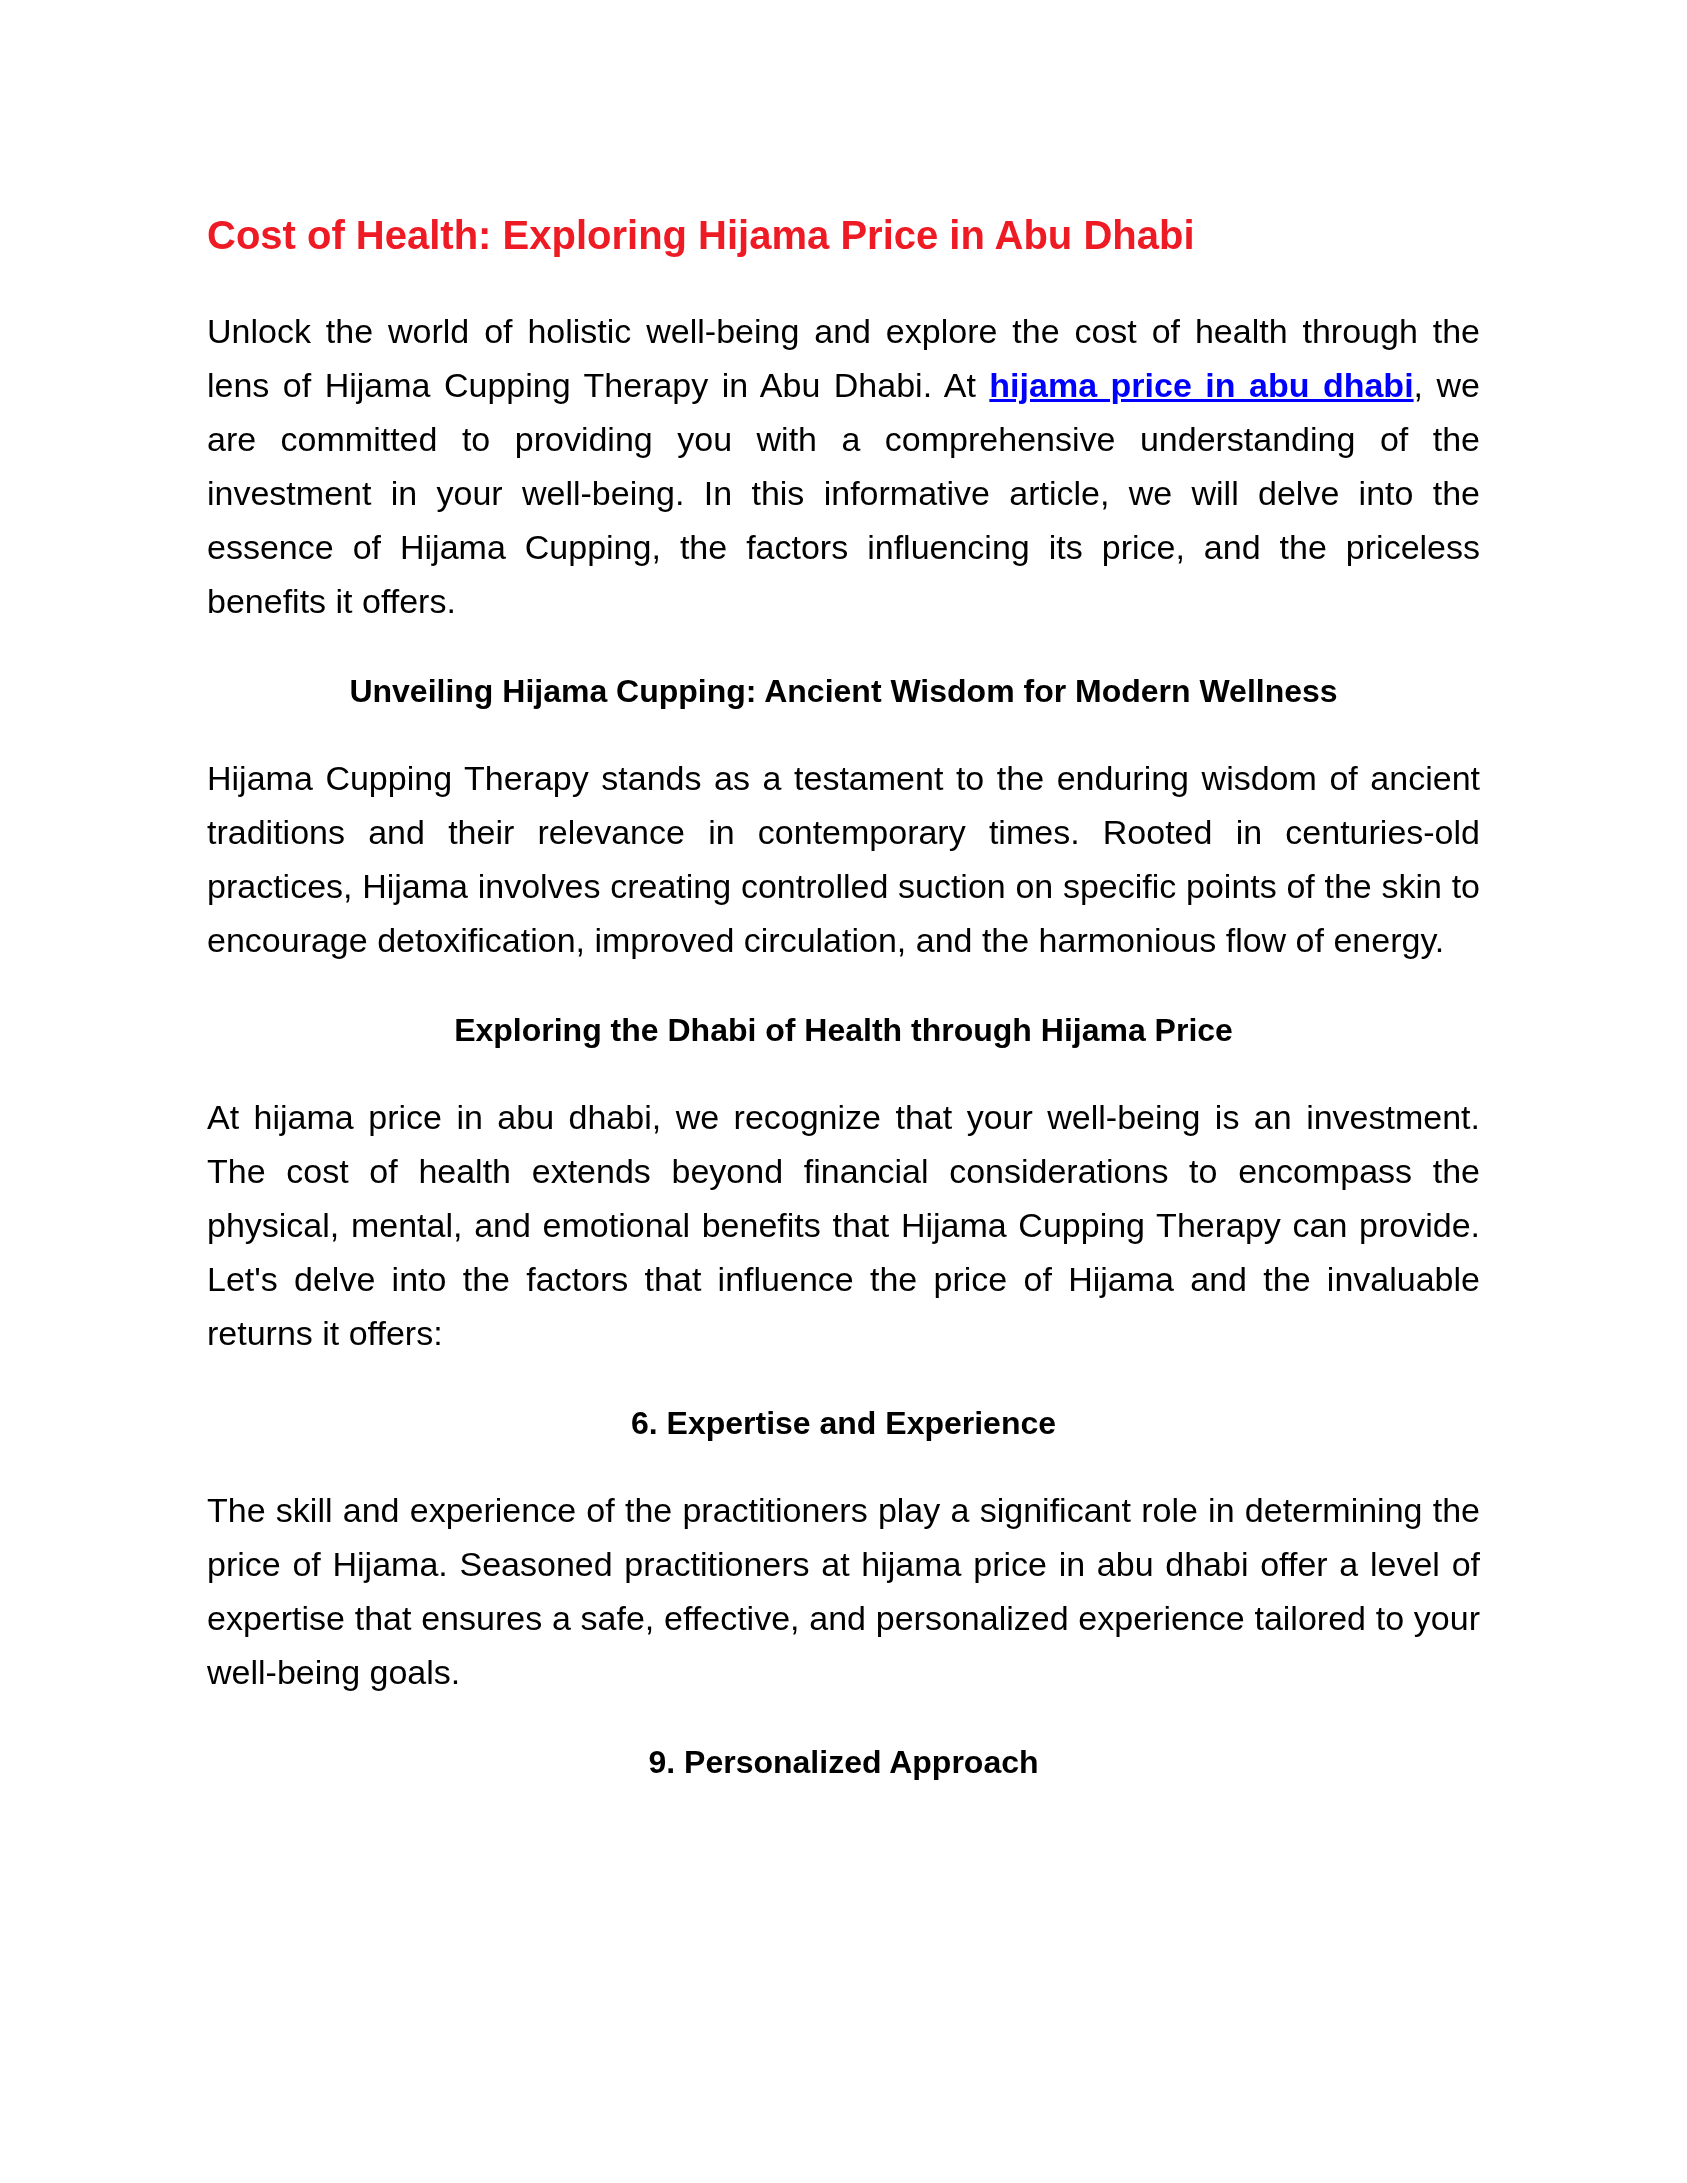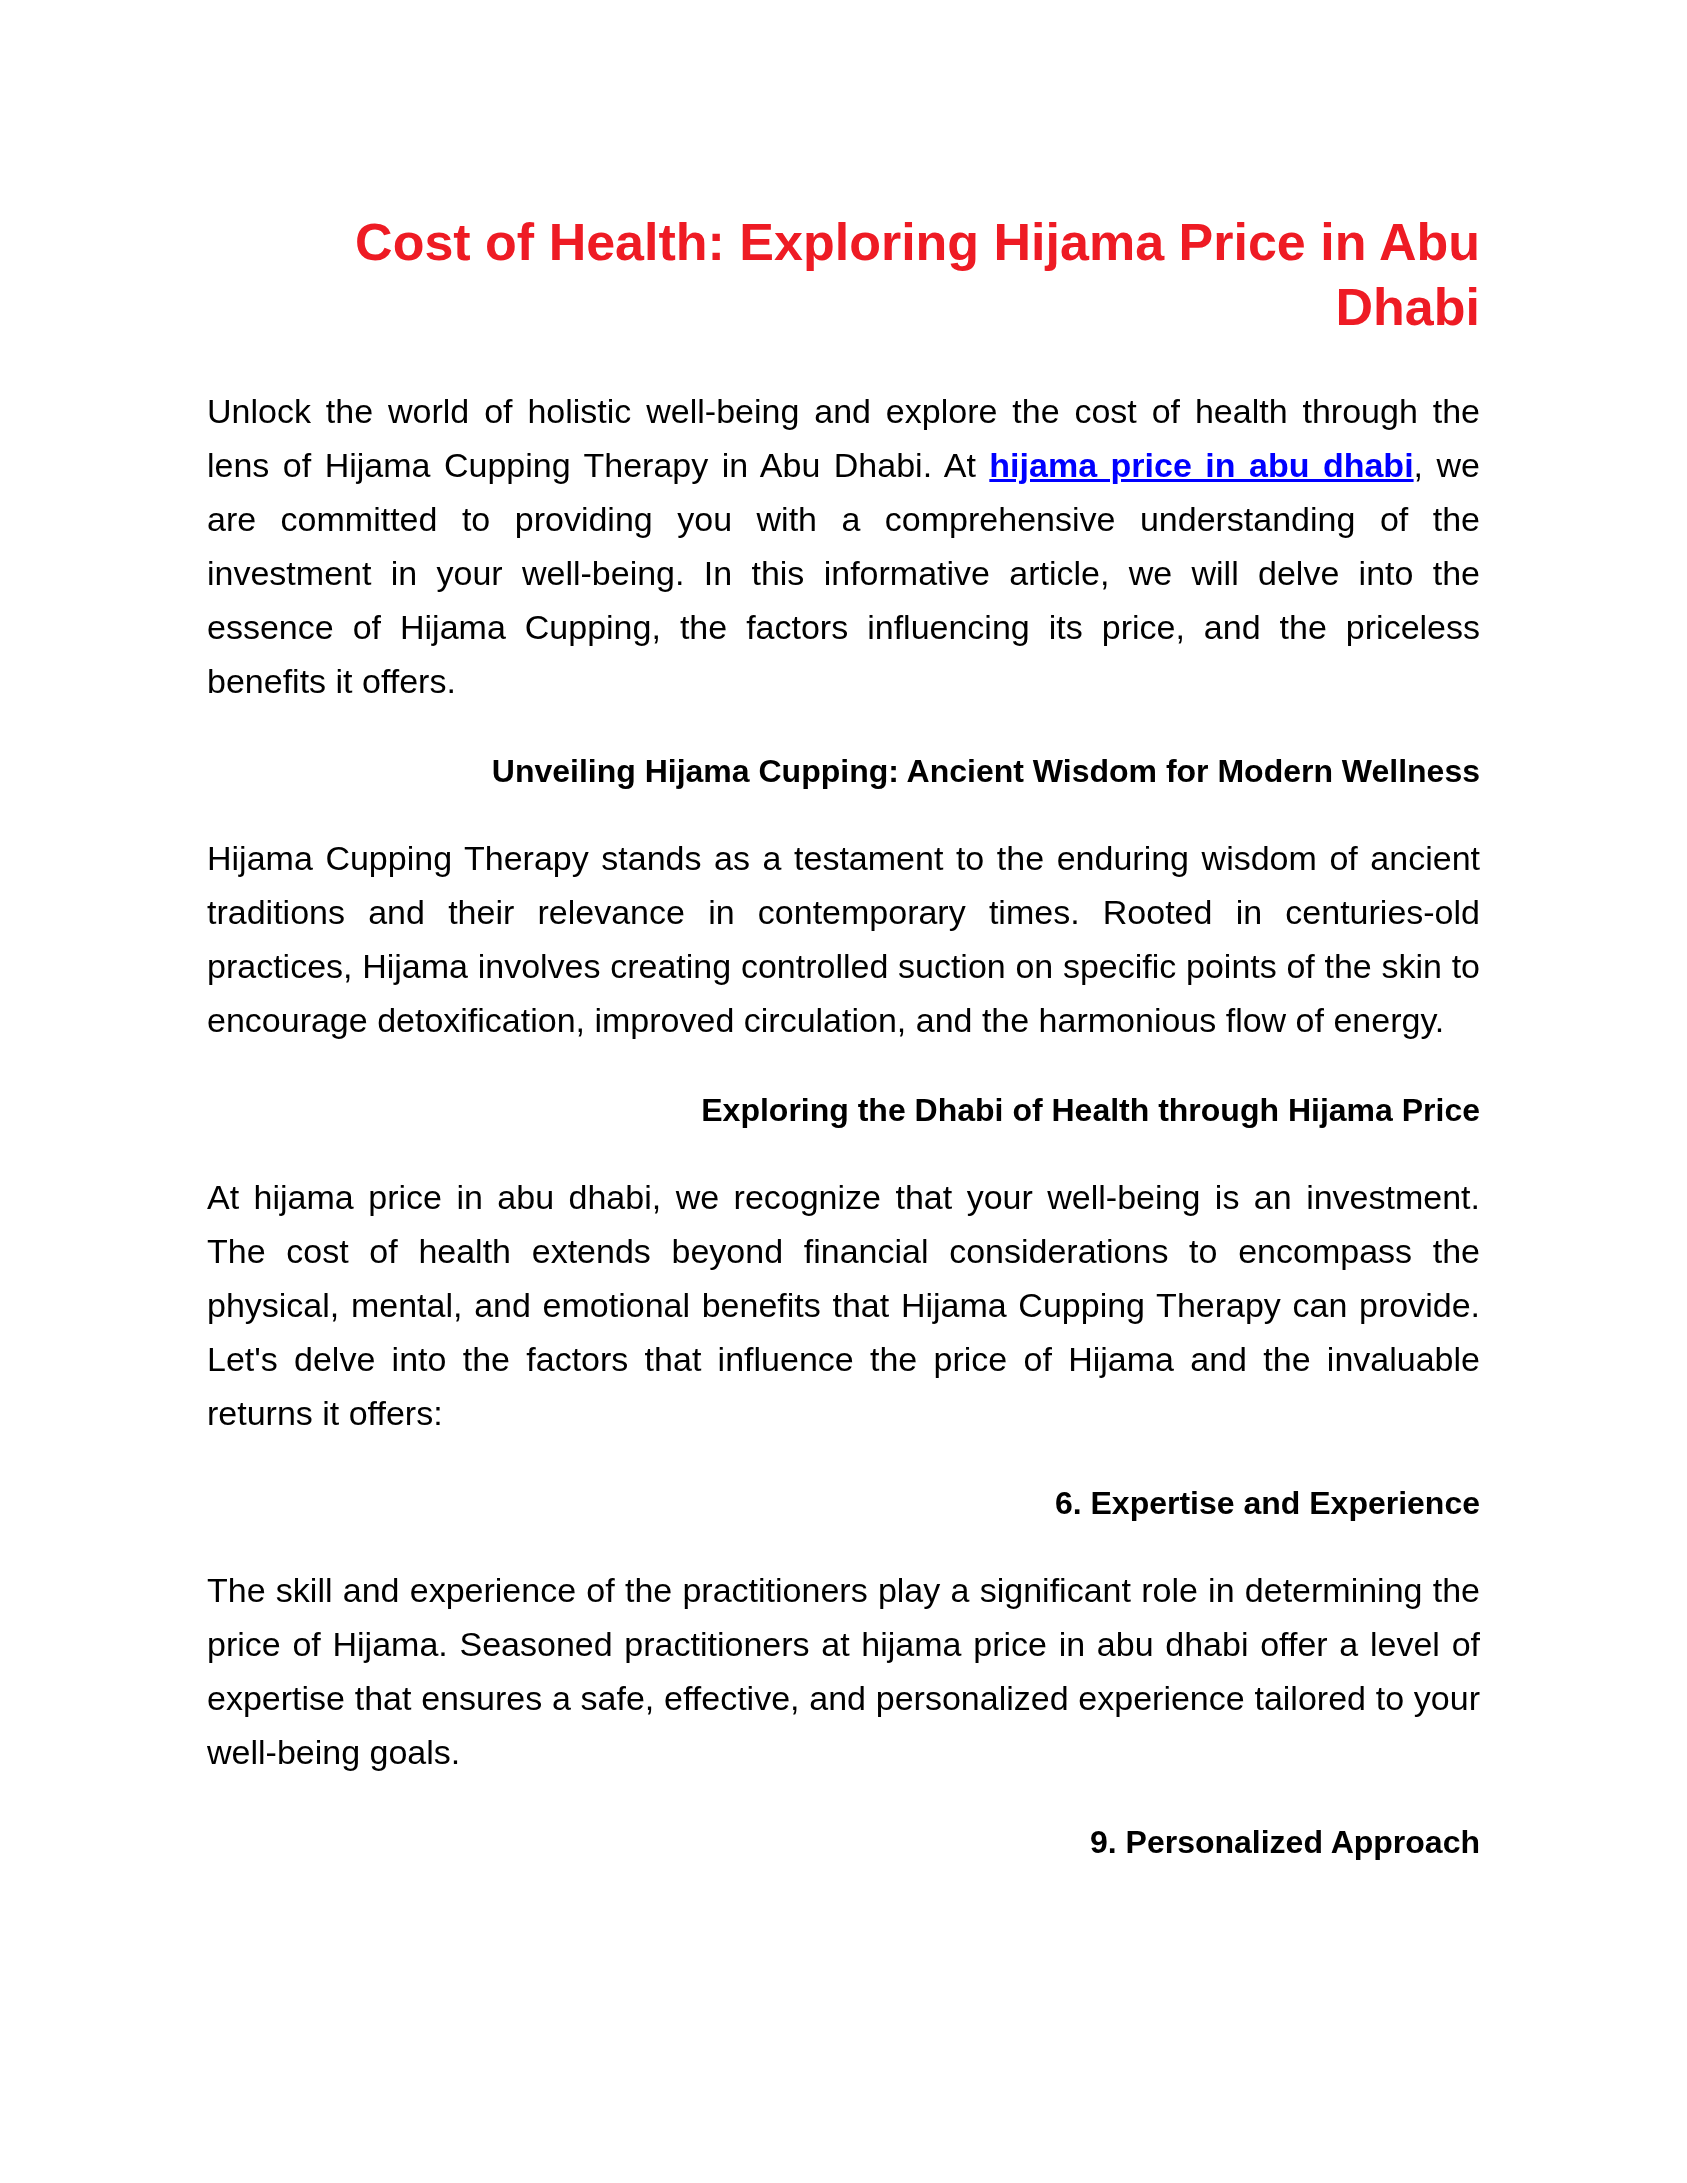--- a/index.html
+++ b/index.html
@@ -13,40 +13,40 @@
     height: 2183px;
     background: #ffffff;
     box-sizing: border-box;
     padding: 210px 207px 0 207px;
     font-family: "Liberation Sans", sans-serif;
     color: #000000;
     overflow: hidden;
   }
   .article-title {
     margin: 0 0 44px 0;
-    font-size: 52px;
+    font-size: 40px;
     line-height: 1.25;
     font-weight: bold;
     color: #ee1b24;
-    text-align: right;
+    text-align: left;
   }
   .body-para {
     margin: 0 0 41px 0;
     font-size: 34px;
     line-height: 54px;
     text-align: justify;
     color: #000000;
   }
   .section-heading {
     margin: 0 0 38px 0;
     font-size: 32px;
     line-height: 44px;
     font-weight: bold;
     color: #000000;
-    text-align: right;
+    text-align: center;
   }
   .inline-link {
     color: #0000ff;
     font-weight: bold;
     text-decoration: underline;
     cursor: pointer;
   }
 </style>
 </head>
 <body>

